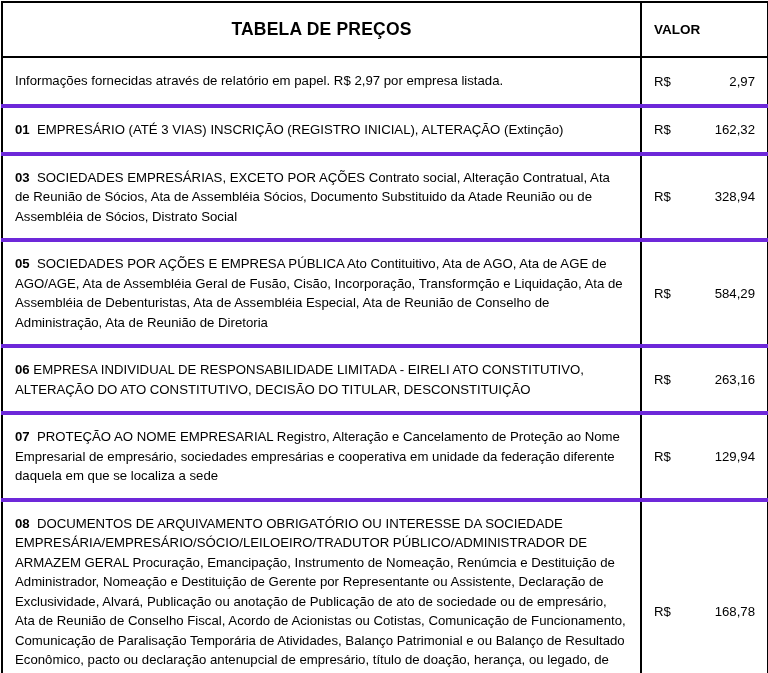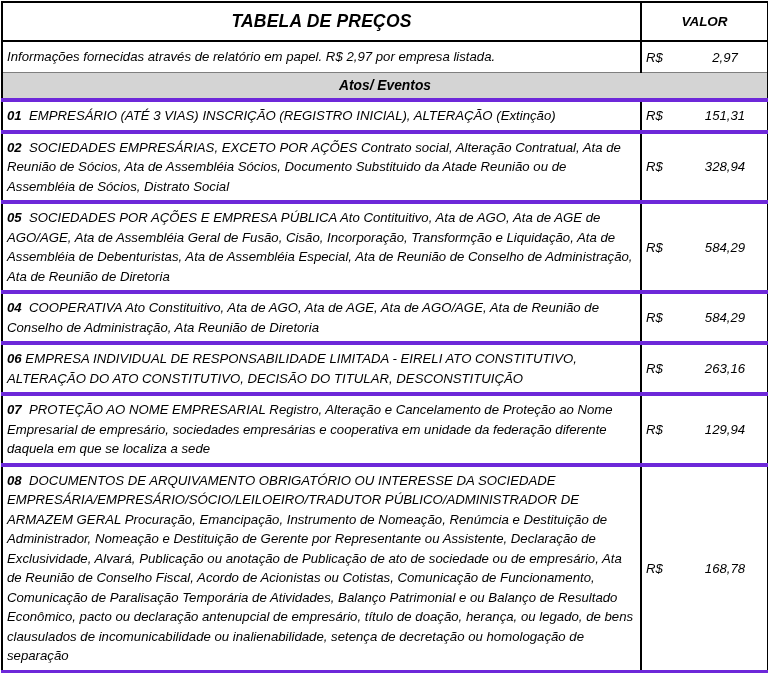--- a/index.html
+++ b/index.html
@@ -32,36 +32,34 @@
   }
 
   table.price-table col.c-desc { width: 639px; }
   table.price-table col.c-cur  { width: 42px; }
   table.price-table col.c-val  { width: 85px; }
 
   table.price-table td,
   table.price-table th {
     border: 1px solid #7f7f7f;
     vertical-align: middle;
-    padding: 4px;
-    font-style: italic;
+    padding: 12px;
   }
 
   
   .hdr-title {
     text-align: center;
     font-weight: bold;
     font-size: 17.5px;
     letter-spacing: 0.2px;
     height: 29px;
     padding: 0 4px;
     border-bottom: 2px solid #000 !important;
   }
   .hdr-valor {
-    text-align: center;
     font-weight: bold;
     font-size: 13.5px;
     height: 29px;
     border-bottom: 2px solid #000 !important;
     border-left: 2px solid #000 !important;
   }
 
   
   .desc {
     font-size: 13.2px;
@@ -77,21 +75,21 @@
   
   .cur {
     font-size: 13.2px;
     text-align: left;
     padding-left: 7px;
     border-left: 2px solid #000 !important;
     border-right: none !important;
   }
   .val {
     font-size: 13.2px;
-    text-align: center;
+    text-align: right;
     padding-right: 8px;
     border-left: none !important;
   }
 
   
   .band {
     background: #d4d4d4;
     text-align: center;
     font-weight: bold;
     font-size: 13.8px;
@@ -122,47 +120,39 @@
         <td class="hdr-title">TABELA DE PREÇOS</td>
         <td class="hdr-valor" colspan="2">VALOR</td>
       </tr>
 
       <tr class="info-row">
         <td class="desc">Informações fornecidas através de relatório em papel. R$ 2,97 por empresa listada.</td>
         <td class="cur">R$</td>
         <td class="val">2,97</td>
       </tr>
 
-      <tr>
-        <td class="band" colspan="3">Atos/ Eventos</td>
-      </tr>
 
       <tr class="row-sep">
         <td class="desc"><span class="num">01</span>&nbsp; <span>EMPRESÁRIO (ATÉ 3 VIAS) INSCRIÇÃO (REGISTRO INICIAL), ALTERAÇÃO (Extinção)</span></td>
         <td class="cur">R$</td>
-        <td class="val">151,31</td>
+        <td class="val">162,32</td>
       </tr>
 
       <tr class="row-sep">
-        <td class="desc"><span class="num">02</span>&nbsp; <span>SOCIEDADES EMPRESÁRIAS, EXCETO POR AÇÕES Contrato social, Alteração Contratual, Ata de Reunião de Sócios, Ata de Assembléia Sócios, Documento Substituido da Atade Reunião ou de Assembléia de Sócios, Distrato Social</span></td>
+        <td class="desc"><span class="num">03</span>&nbsp; <span>SOCIEDADES EMPRESÁRIAS, EXCETO POR AÇÕES Contrato social, Alteração Contratual, Ata de Reunião de Sócios, Ata de Assembléia Sócios, Documento Substituido da Atade Reunião ou de Assembléia de Sócios, Distrato Social</span></td>
         <td class="cur">R$</td>
         <td class="val">328,94</td>
       </tr>
 
       <tr class="row-sep">
         <td class="desc"><span class="num">05</span>&nbsp; <span>SOCIEDADES POR AÇÕES E EMPRESA PÚBLICA Ato Contituitivo, Ata de AGO, Ata de AGE de AGO/AGE, Ata de Assembléia Geral de Fusão, Cisão, Incorporação, Transformção e Liquidação, Ata de Assembléia de Debenturistas, Ata de Assembléia Especial, Ata de Reunião de Conselho de Administração, Ata de Reunião de Diretoria</span></td>
         <td class="cur">R$</td>
         <td class="val">584,29</td>
       </tr>
 
-      <tr class="row-sep">
-        <td class="desc"><span class="num">04</span>&nbsp; <span>COOPERATIVA Ato Constituitivo, Ata de AGO, Ata de AGE, Ata de AGO/AGE, Ata de Reunião de Conselho de Administração, Ata Reunião de Diretoria</span></td>
-        <td class="cur">R$</td>
-        <td class="val">584,29</td>
-      </tr>
 
 
       <tr class="row-sep">
         <td class="desc"><span class="num">06</span> <span>EMPRESA INDIVIDUAL DE RESPONSABILIDADE LIMITADA - EIRELI ATO CONSTITUTIVO, ALTERAÇÃO DO ATO CONSTITUTIVO, DECISÃO DO TITULAR, DESCONSTITUIÇÃO</span></td>
         <td class="cur">R$</td>
         <td class="val">263,16</td>
       </tr>
 
       <tr class="row-sep">
         <td class="desc"><span class="num">07</span>&nbsp; <span>PROTEÇÃO AO NOME EMPRESARIAL Registro, Alteração e Cancelamento de Proteção ao Nome Empresarial de empresário, sociedades empresárias e cooperativa em unidade da federação diferente daquela em que se localiza a sede</span></td>

